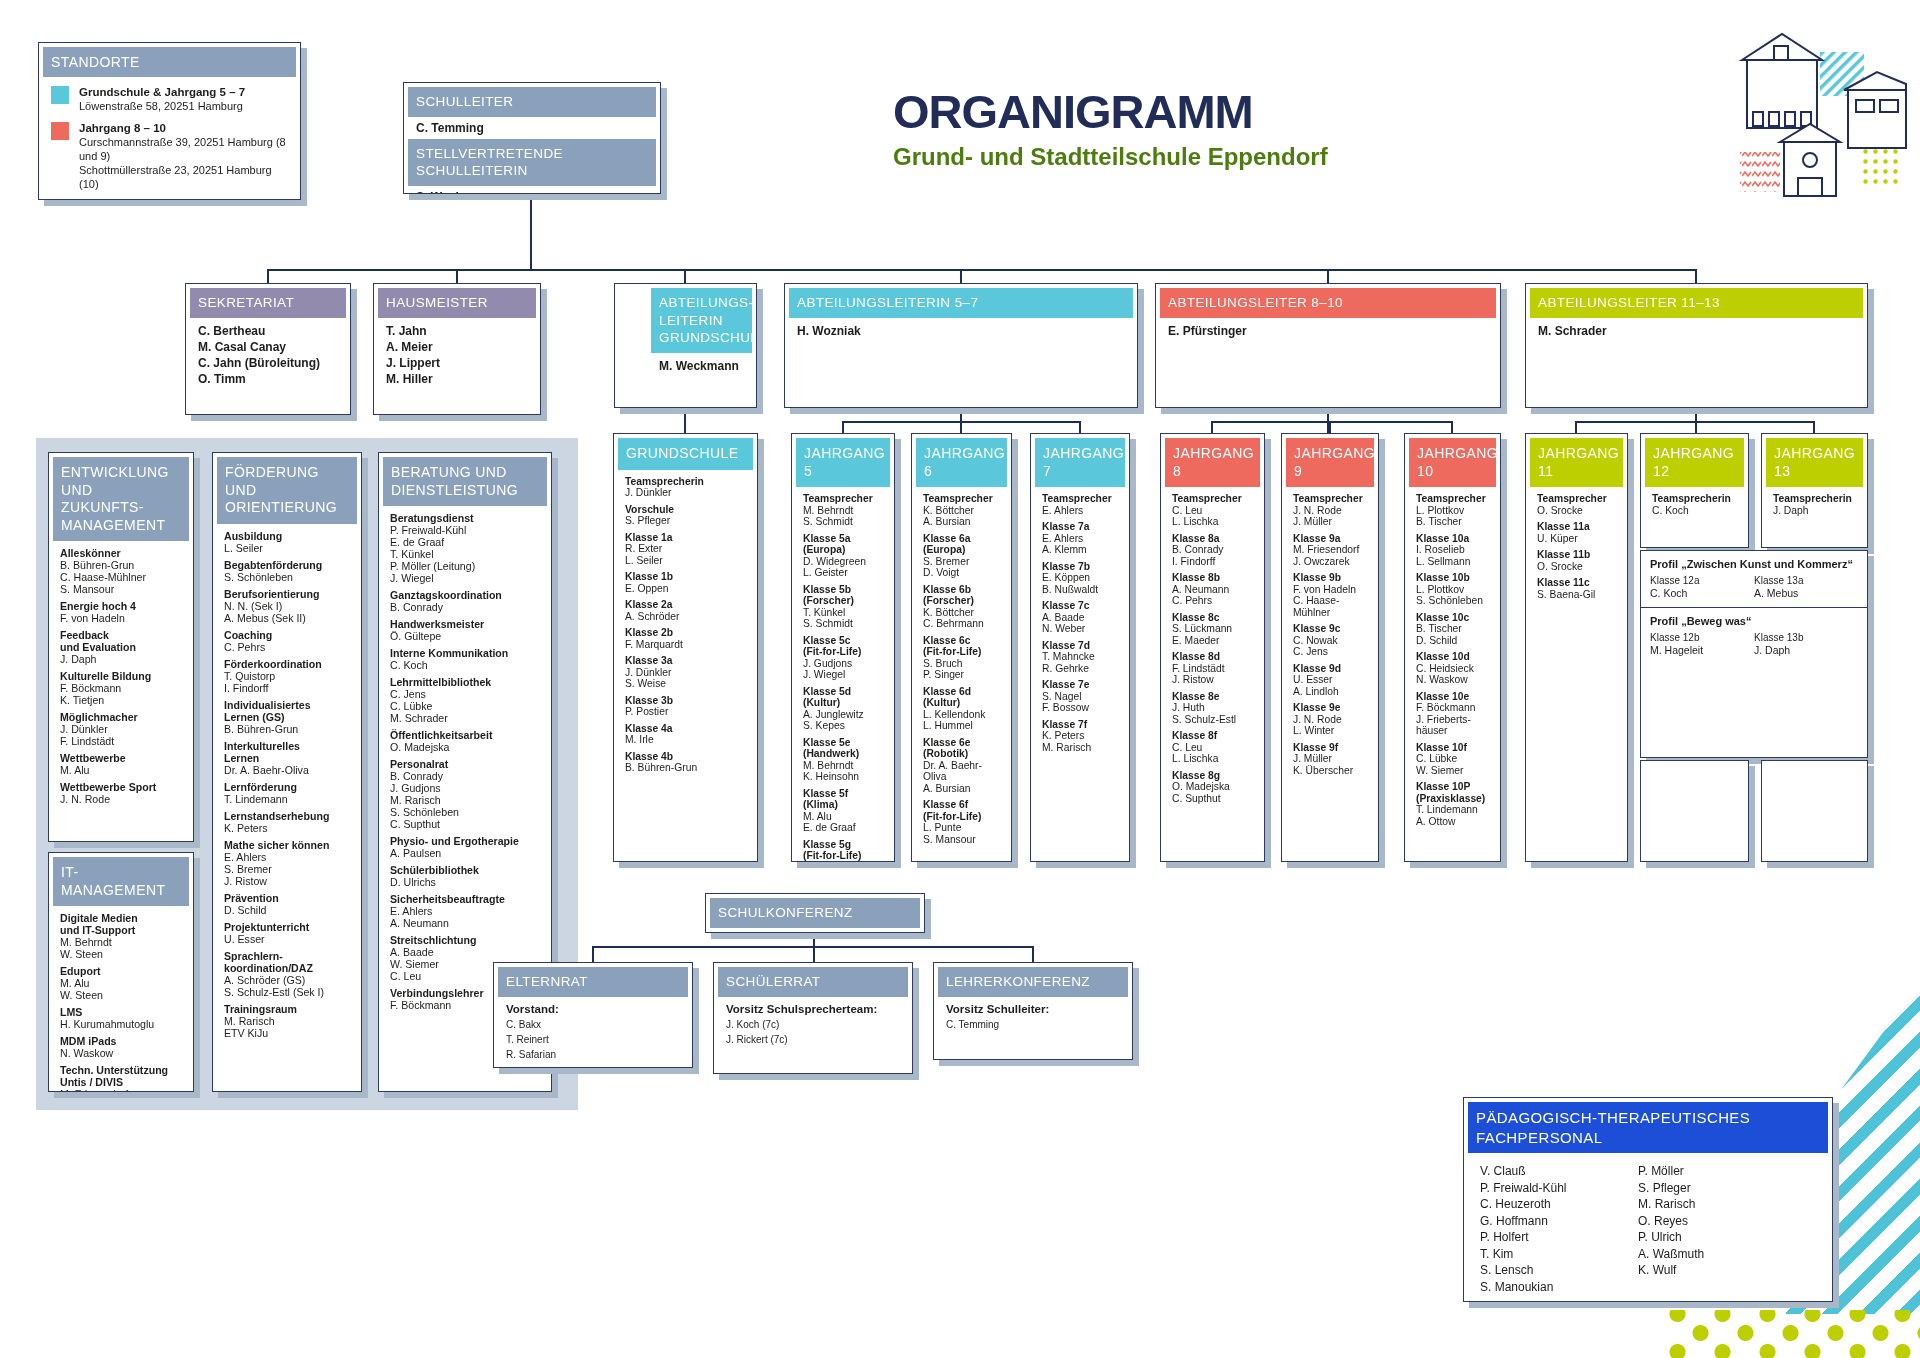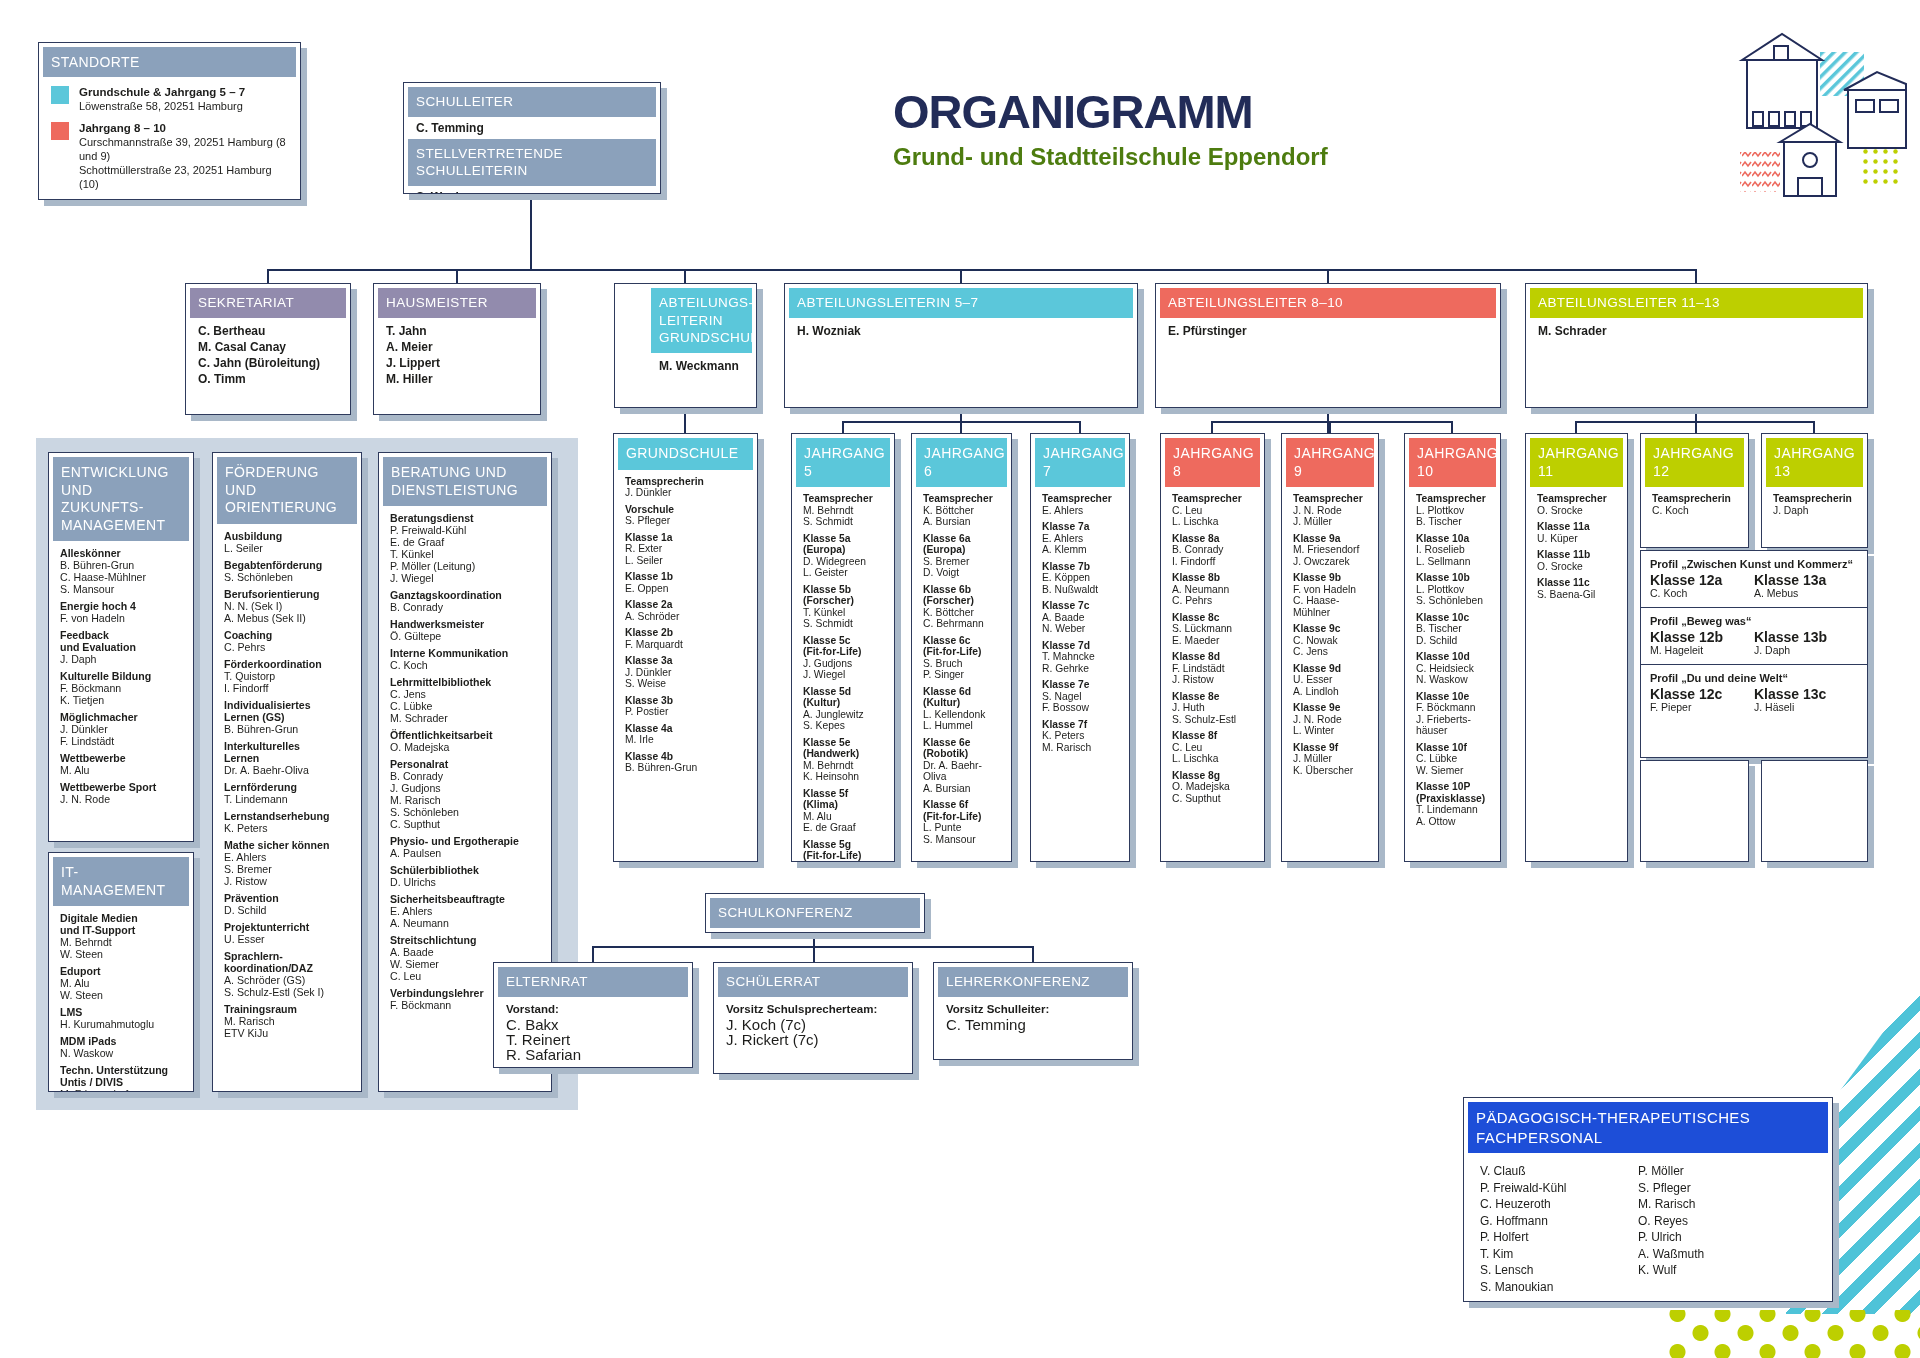--- a/index.html
+++ b/index.html
@@ -21,27 +21,27 @@
   .lb .grp-t,.lb .grp-n{font-size:10.6px;line-height:12px;}
   .line{position:absolute;background:#1e2d55;}
   .legend-item{display:flex;margin:8px 8px 0 8px;}
   .legend-sq{width:18px;height:18px;flex:0 0 18px;margin-right:10px;margin-top:1px;}
   .legend-label{font-weight:bold;font-size:11.5px;line-height:14px;}
   .legend-line{font-size:11px;line-height:14px;}
   .sl-name{font-weight:bold;font-size:12px;padding:4px 8px;}
   .main-title{font-size:47px;font-weight:800;letter-spacing:-1px;color:#222c58;line-height:1;}
   .sub-title{font-size:24px;font-weight:700;color:#4d7c0f;margin-top:8px;}
   .gremium-lead{font-weight:bold;font-size:11.5px;line-height:15px;}
-  .gremium-name{font-size:15px;line-height:15px;}
+  .gremium-name{font-size:10px;line-height:15px;}
   .prof-cell{padding:7px 9px;border-top:1.5px solid #2e3a5c;}
   .prof-cell:first-child{border-top:none;}
   .prof-title{font-weight:bold;font-size:11px;line-height:13px;margin-bottom:3px;}
   .prof-grid{display:flex;}
   .prof-col{width:50%;}
-  .prof-class{font-weight:bold;font-size:14px;line-height:13px;}
+  .prof-class{font-weight:normal;font-size:10px;line-height:13px;}
   .prof-name{font-size:10.5px;line-height:13px;}
   .fp-names{display:flex;padding:10px 12px;}
   .fp-col{width:158px;}
   .fp-name{font-size:12px;line-height:16.5px;}
   .logo-label{position:absolute;left:0px;top:62px;width:176px;background:#fff;
       border:2px solid #222c58;padding:7px 10px;box-sizing:border-box;}
   .logo-label div{font-size:13.5px;font-weight:700;color:#222c58;line-height:1.3;letter-spacing:.5px;}
   .stripes{position:absolute;left:1786px;top:982px;width:134px;height:332px;
       background:repeating-linear-gradient(135deg,#4ec3d8 0 11px,transparent 11px 26px);
       clip-path:polygon(100% 0,100% 100%,0 100%,0 55%);}
@@ -623,33 +623,20 @@
         <div class="prof-col">
           <div class="prof-class">Klasse 12b</div>
           <div class="prof-name">M. Hageleit</div>
         </div>
         <div class="prof-col">
           <div class="prof-class">Klasse 13b</div>
           <div class="prof-name">J. Daph</div>
         </div>
       </div>
     </div>
-    <div class="prof-cell">
-      <div class="prof-title">Profil „Du und deine Welt“</div>
-      <div class="prof-grid">
-        <div class="prof-col">
-          <div class="prof-class">Klasse 12c</div>
-          <div class="prof-name">F. Pieper</div>
-        </div>
-        <div class="prof-col">
-          <div class="prof-class">Klasse 13c</div>
-          <div class="prof-name">J. Häseli</div>
-        </div>
-      </div>
-    </div>
   </div>
 <div class="box" style="left:1640px;top:760px;width:109px;height:102px;"></div>
 <div class="box" style="left:1761px;top:760px;width:107px;height:102px;"></div>
 
 <div class="box lb" style="left:48px;top:452px;width:146px;height:390px;">
     <div class="col-hd" style="background: rgb(139, 161, 187);">
       <div>ENTWICKLUNG</div>
       <div>UND</div>
       <div>ZUKUNFTS-</div>
       <div>MANAGEMENT</div>

